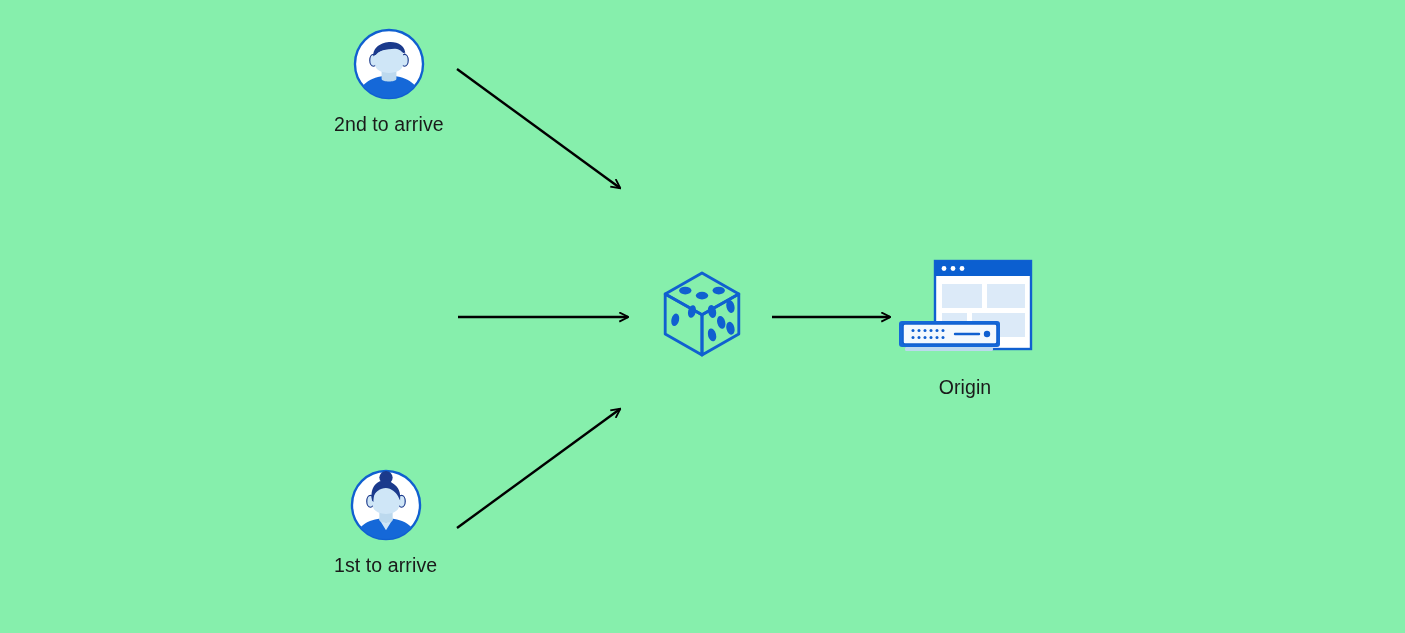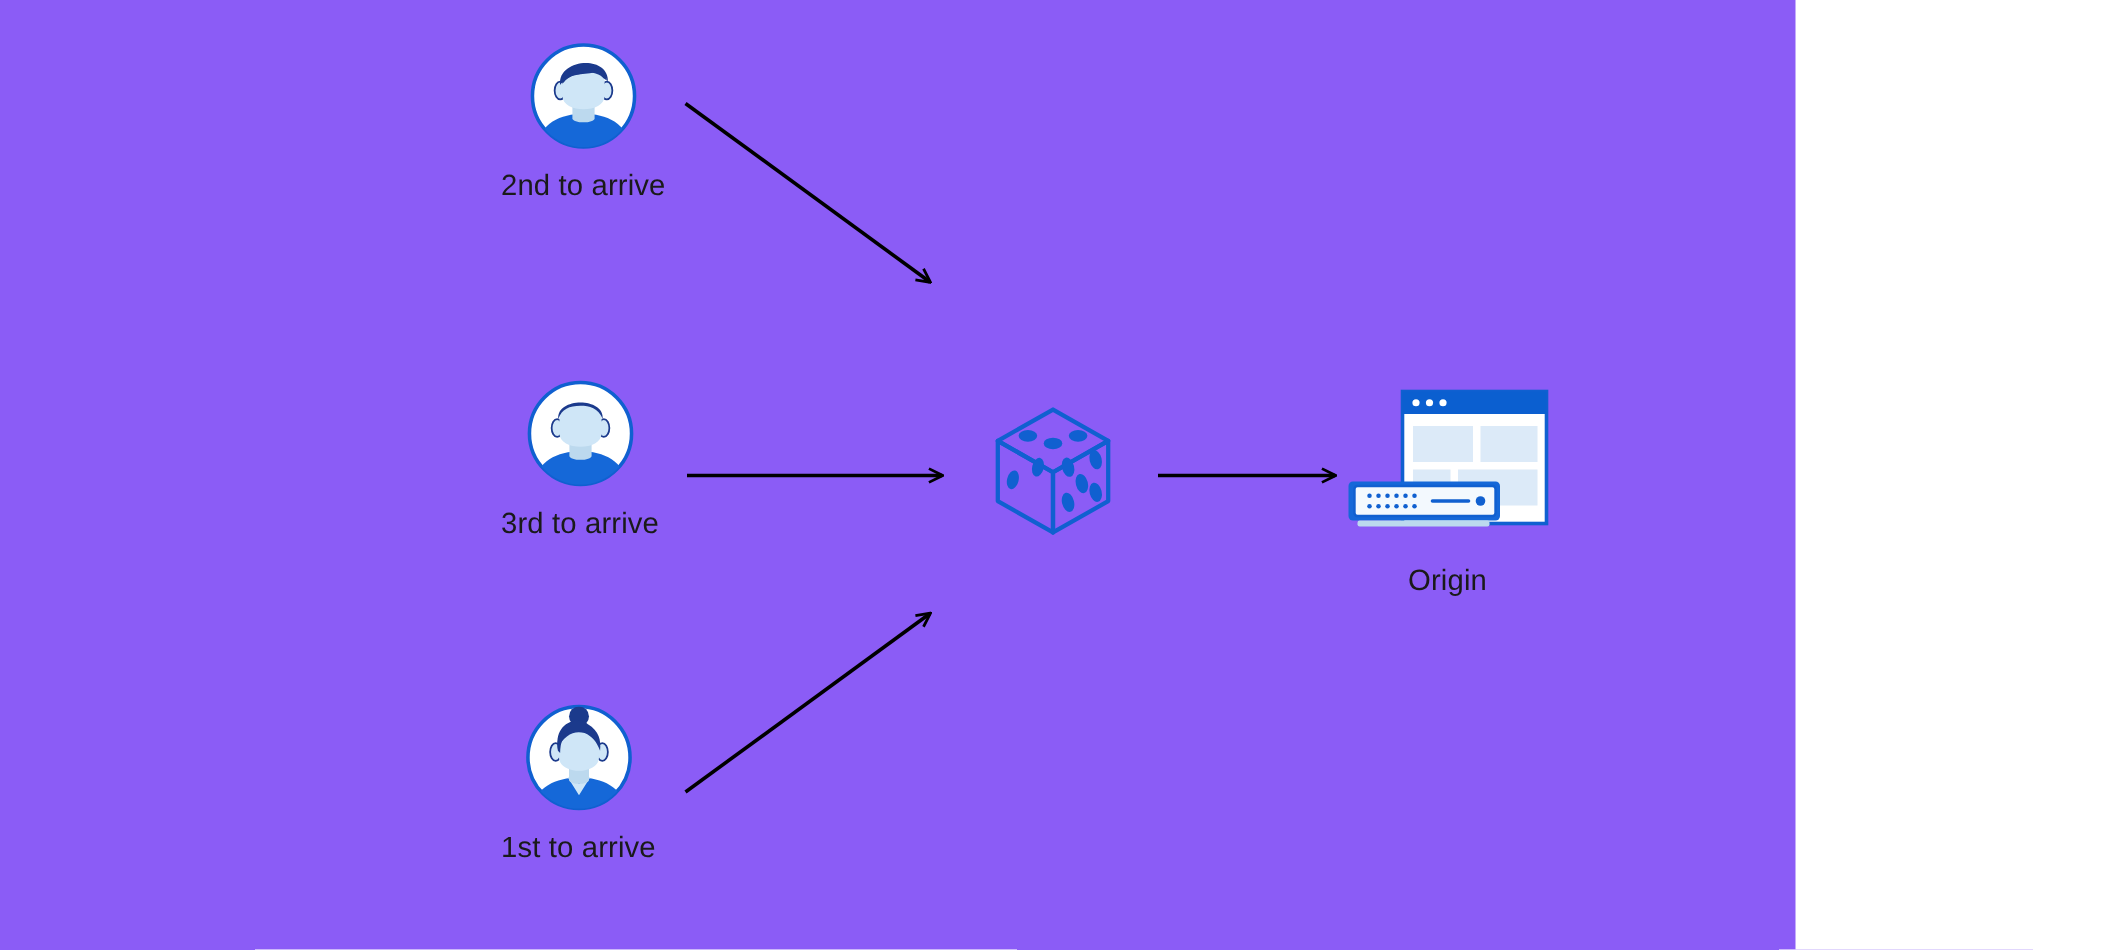--- a/index.html
+++ b/index.html
@@ -6,23 +6,23 @@
     margin: 0;
     padding: 0;
     background: #ffffff;
   }
   body {
     font-family: "Liberation Sans", sans-serif;
     -webkit-font-smoothing: antialiased;
   }
   #diagram {
     position: relative;
-    width: 1197px;
+    width: 1405px;
     height: 633px;
-    background: #8b5cf6;
+    background: #86efac;
     overflow: hidden;
   }
 
   
   .node {
     position: absolute;
     display: flex;
     flex-direction: column;
     align-items: center;
   }
@@ -124,39 +124,20 @@
 
         <path d="M 31 36 C 31 20 69 20 69 36 L 69 50 C 69 66 31 66 31 50 Z" fill="#cfe6f7"></path>
 
         <path d="M 29 40 C 26 16 74 12 72 38 C 70 30 66 28 58 29 C 46 31 36 30 29 40 Z" fill="#1b3a8c"></path>
         <path d="M 30 38 C 28 20 72 18 71 36 L 68 34 C 62 26 40 27 32 38 Z" fill="#1b3a8c"></path>
       </g>
     </svg>
     <div class="node-label">2nd to arrive</div>
   </div>
 
-  <div class="node" id="client-3rd">
-    <svg class="avatar" viewBox="0 0 100 100" xmlns="http://www.w3.org/2000/svg">
-      <defs>
-        <clipPath id="clipB">
-            <circle cx="50" cy="50" r="46"></circle>
-          </clipPath>
-      </defs>
-      <circle cx="50" cy="50" r="46" fill="#ffffff" stroke="#1060d0" stroke-width="3.2"></circle>
-      <g clip-path="url(#clipB)">
-        <path d="M 8 100 C 8 76 28 66 50 66 C 72 66 92 76 92 100 Z" fill="#1568d8"></path>
-        <path d="M 40 54 h 20 v 16 c 0 5 -20 5 -20 0 Z" fill="#bcd9ee"></path>
-        <ellipse cx="29" cy="45" rx="5" ry="8" fill="#cfe6f7" stroke="#1b3a8c" stroke-width="1.6"></ellipse>
-        <ellipse cx="71" cy="45" rx="5" ry="8" fill="#cfe6f7" stroke="#1b3a8c" stroke-width="1.6"></ellipse>
-        <path d="M 31 36 C 31 20 69 20 69 36 L 69 50 C 69 66 31 66 31 50 Z" fill="#cfe6f7"></path>
-        <path d="M 30 37 C 28 17 72 17 70 37 C 66 27 58 25 50 25 C 40 25 33 28 30 37 Z" fill="#1b3a8c"></path>
-      </g>
-    </svg>
-    <div class="node-label">3rd to arrive</div>
-  </div>
 
   <div class="node" id="client-1st">
     <svg class="avatar" viewBox="0 0 100 100" xmlns="http://www.w3.org/2000/svg">
       <defs>
         <clipPath id="clipC">
             <circle cx="50" cy="50" r="46"></circle>
           </clipPath>
       </defs>
       <circle cx="50" cy="50" r="46" fill="#ffffff" stroke="#1060d0" stroke-width="3.2"></circle>
       <g clip-path="url(#clipC)">

